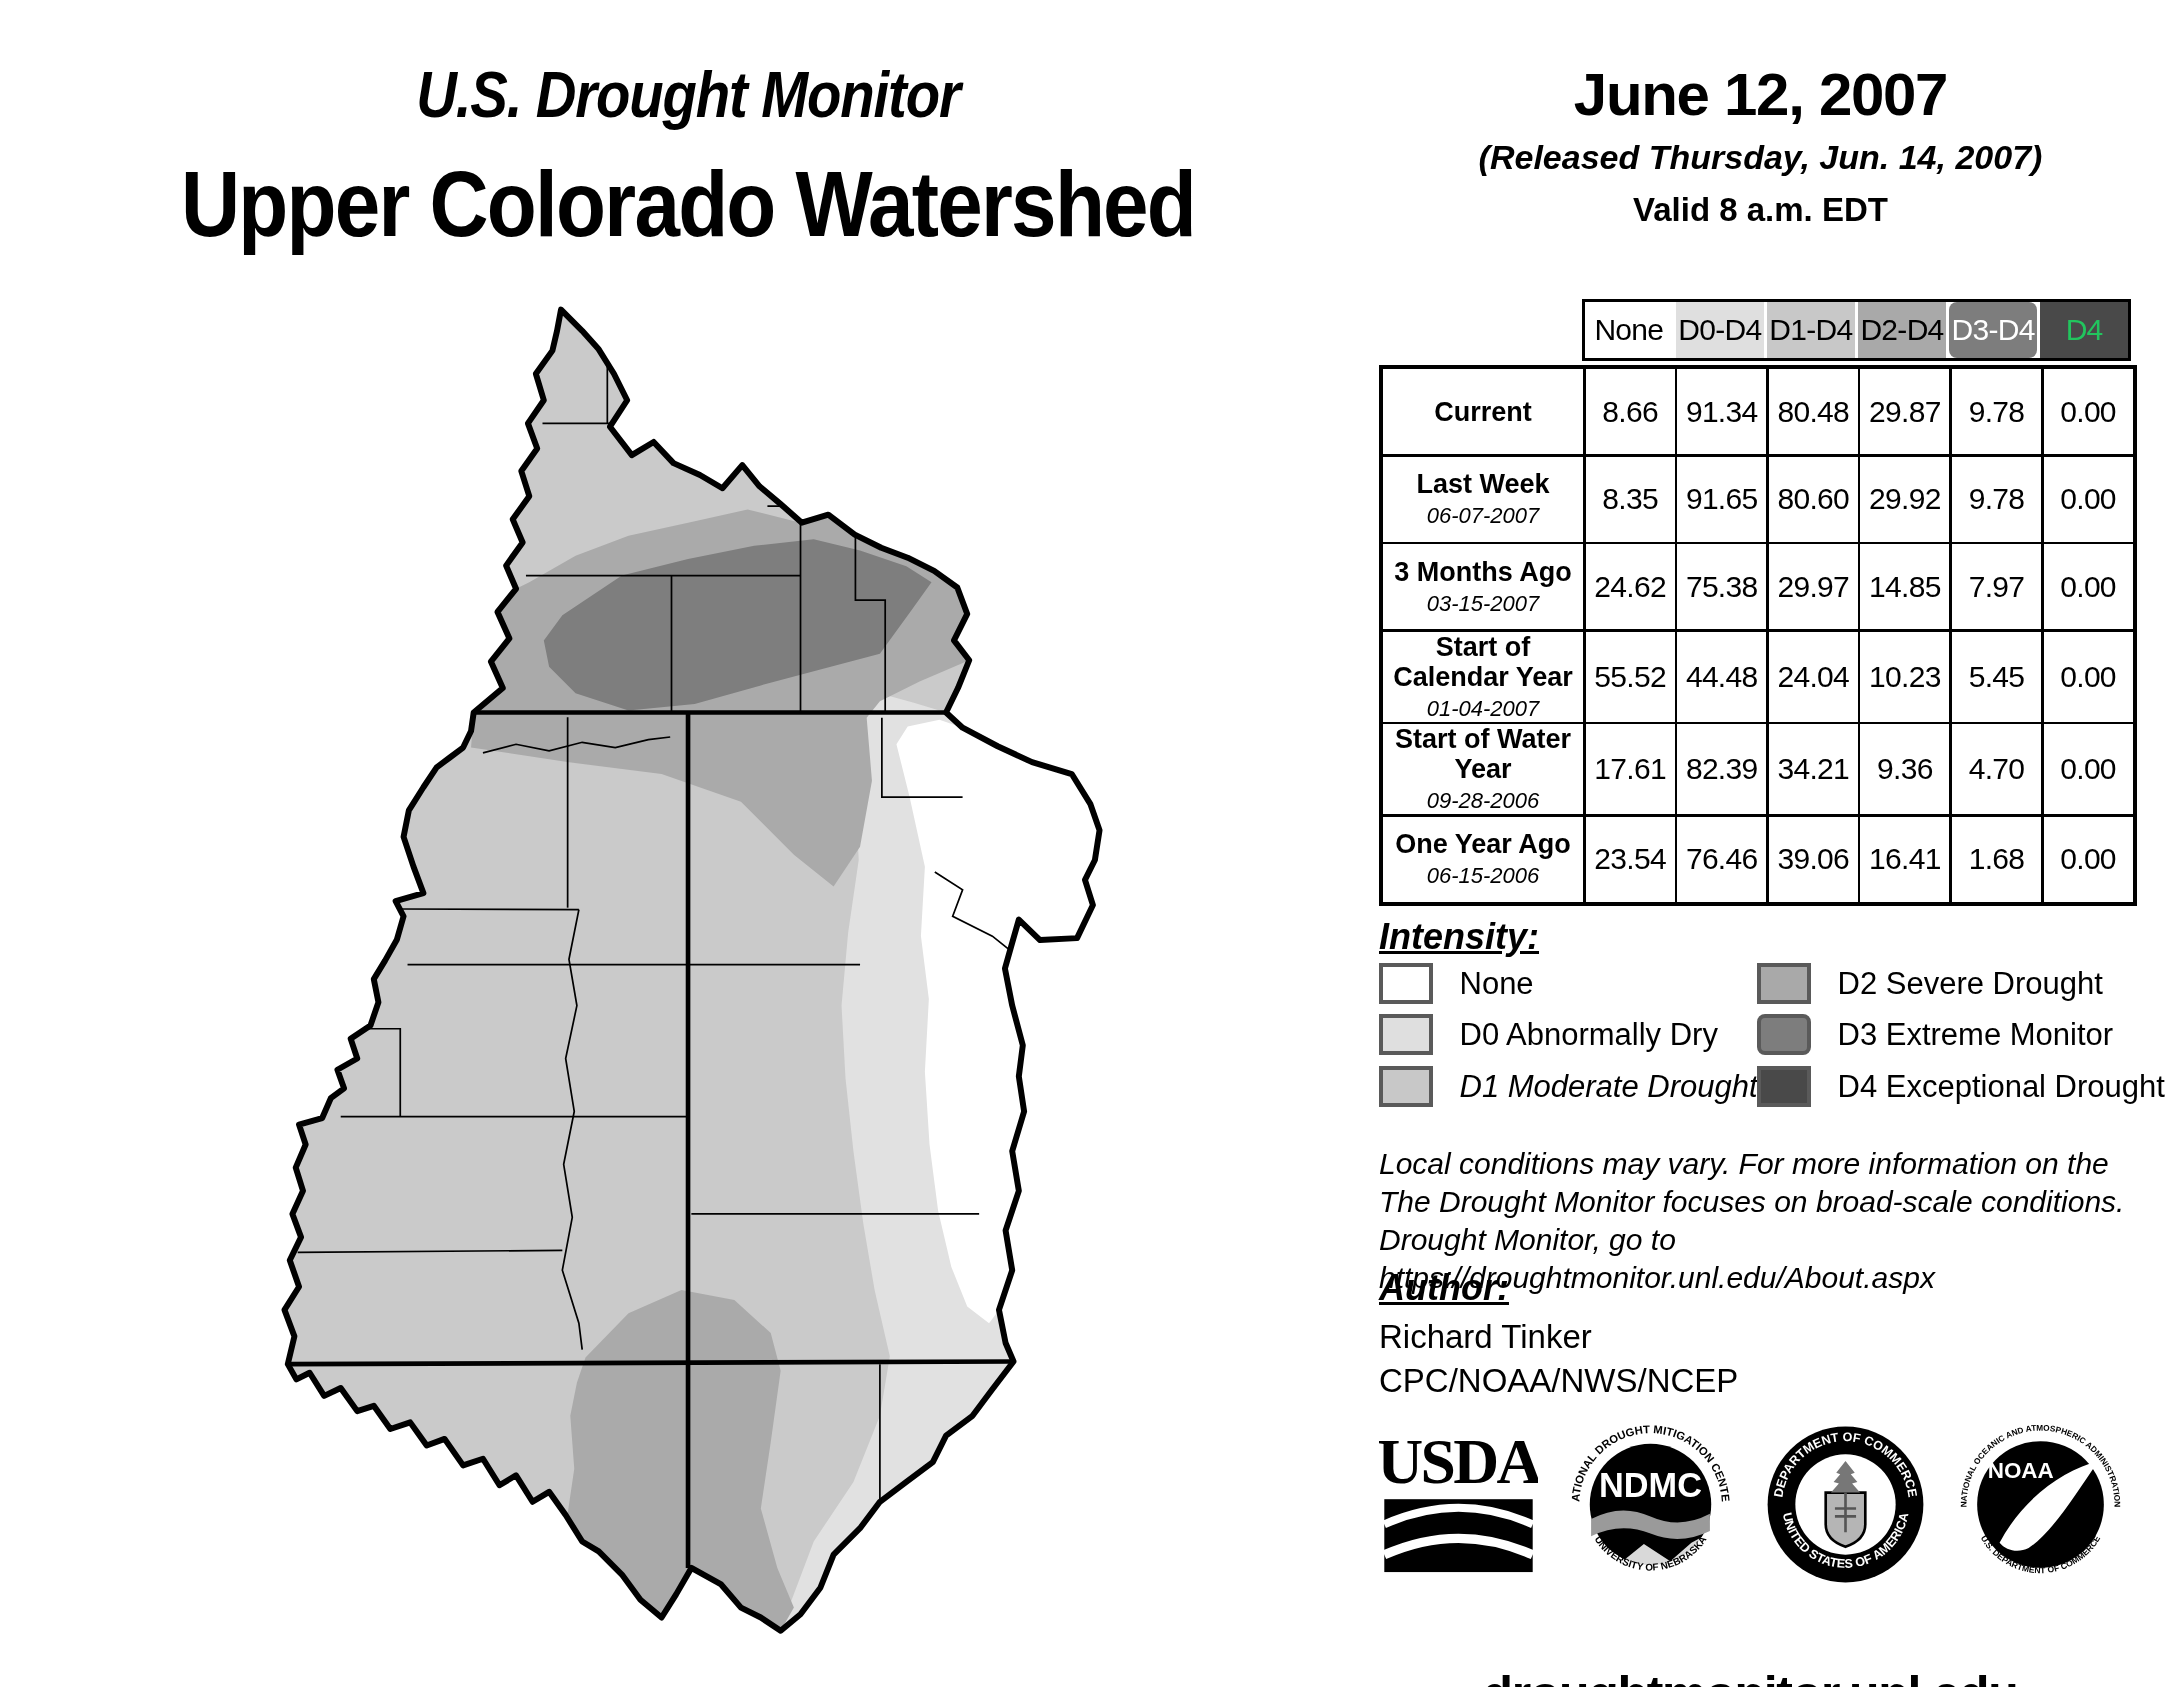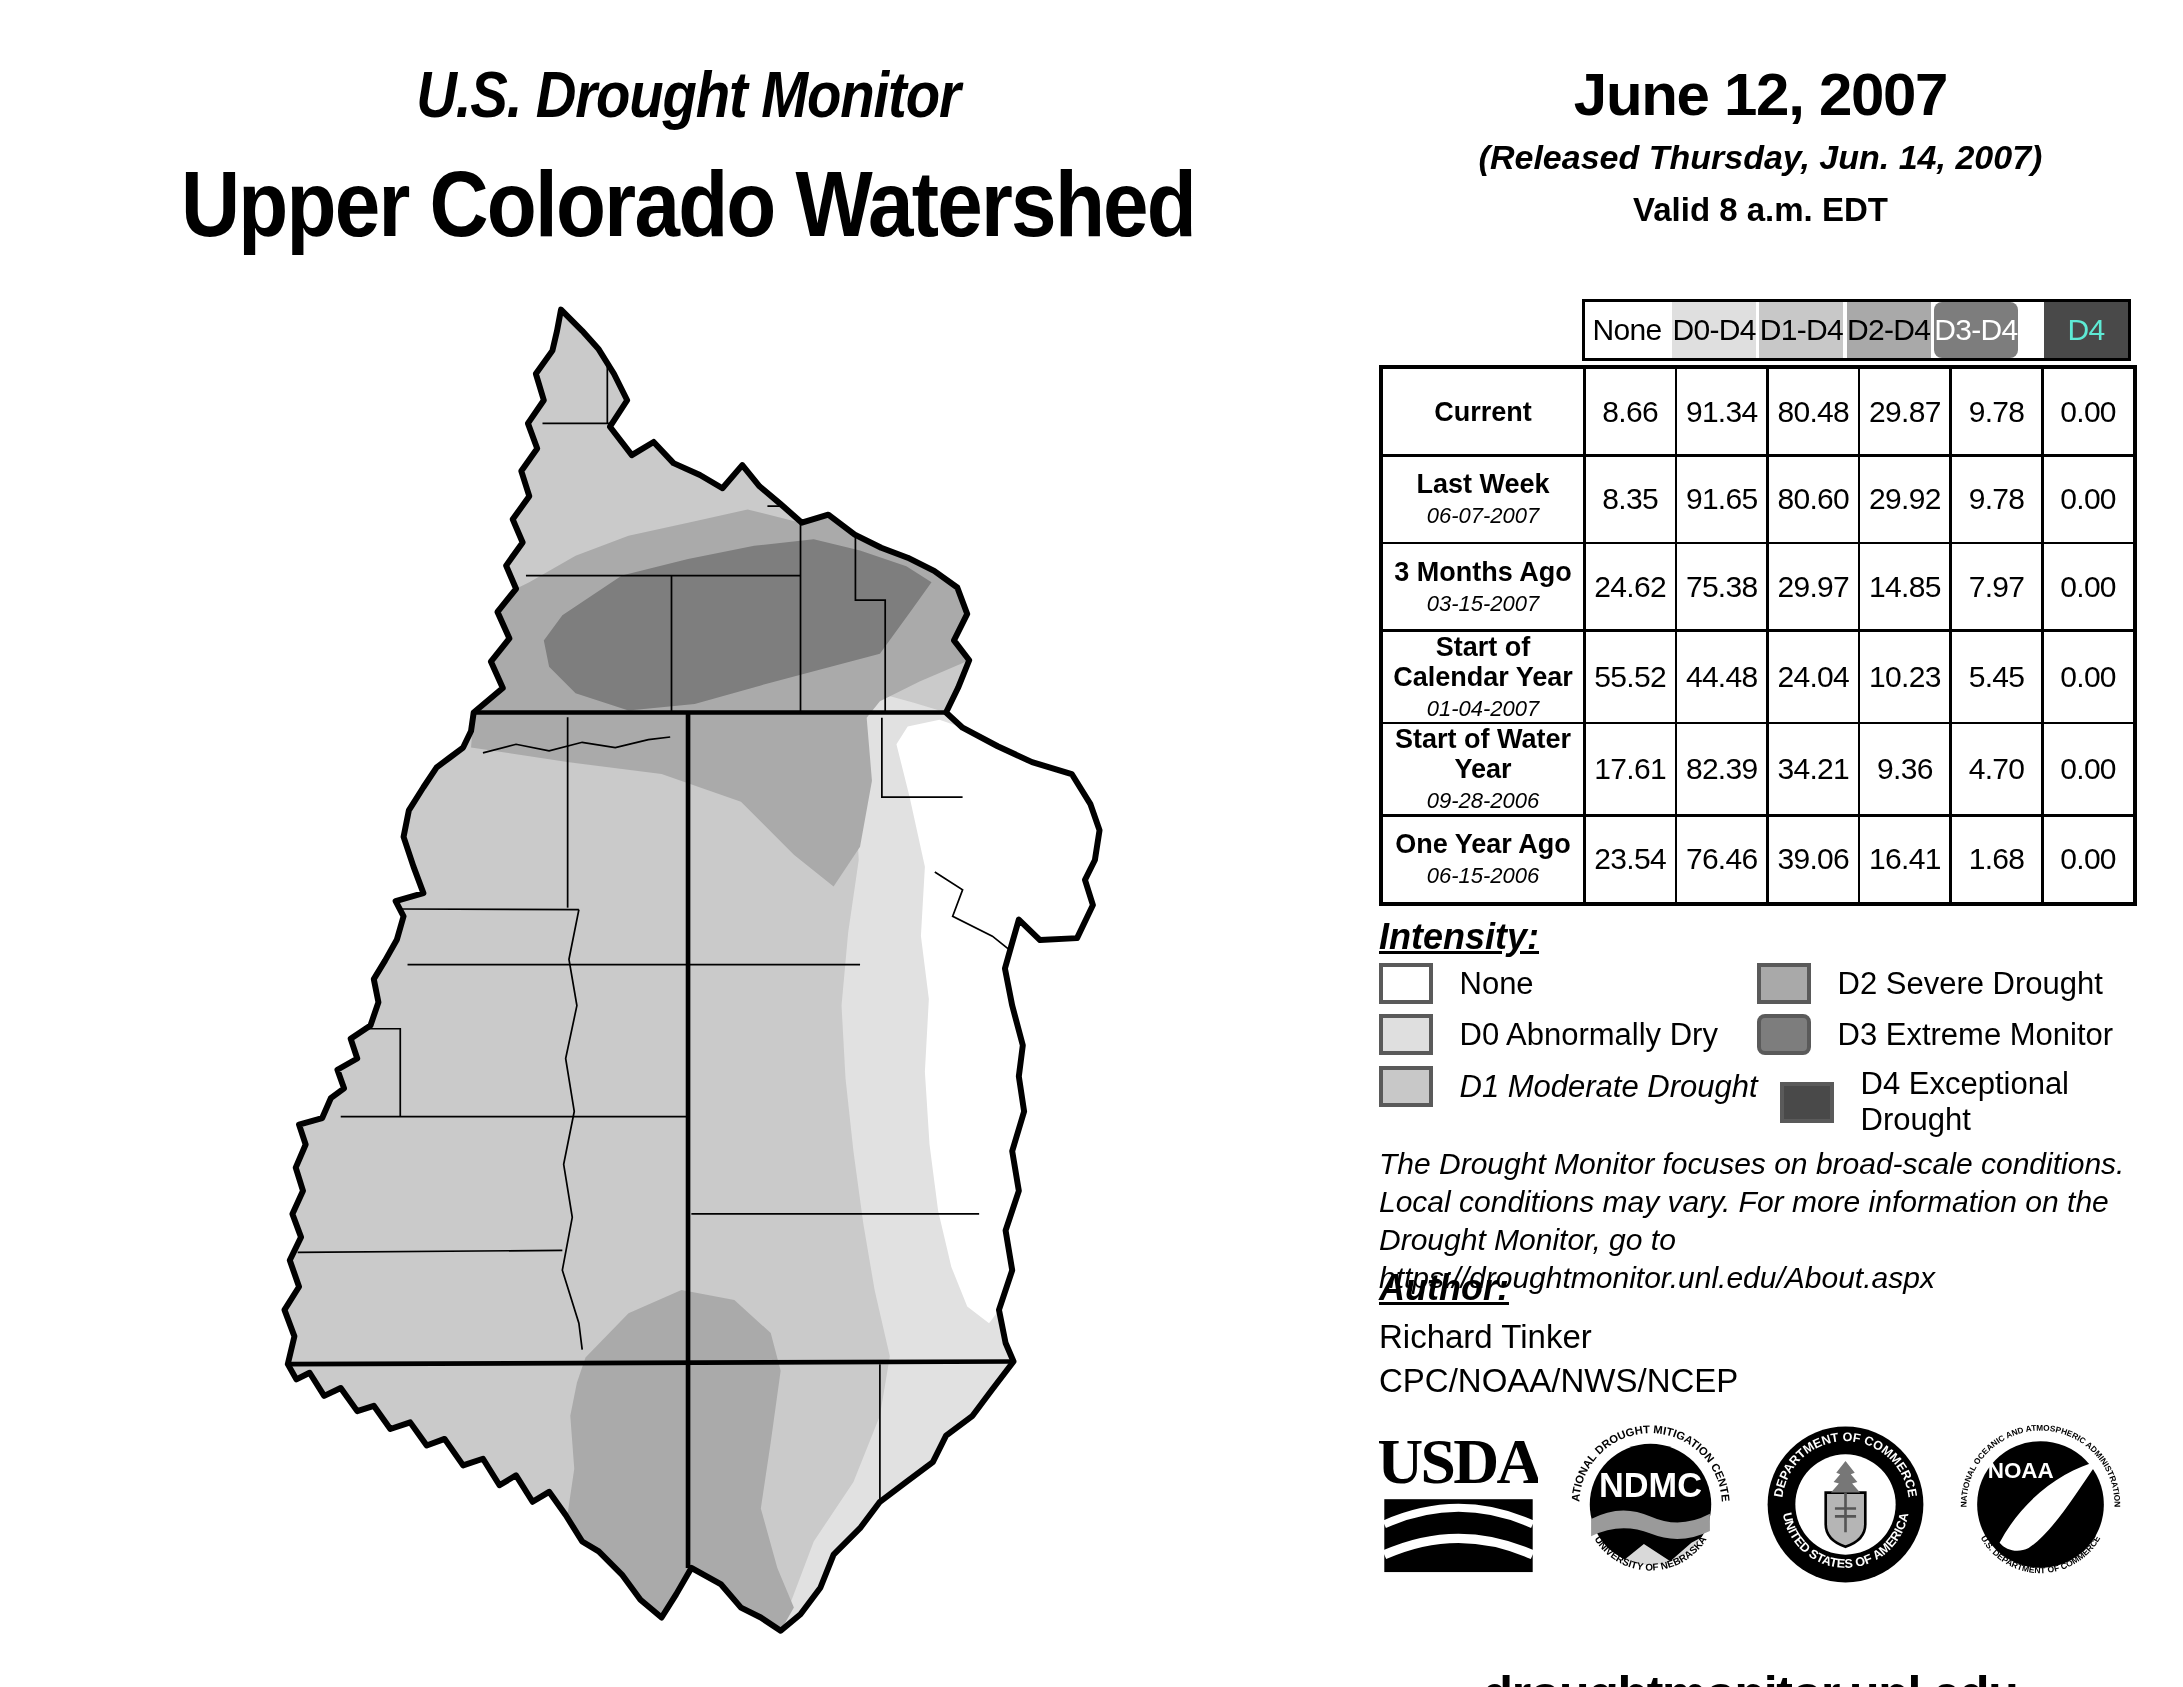--- a/index.html
+++ b/index.html
@@ -19,21 +19,21 @@
   
   .thead{left:1582px;top:299px;width:549px;height:62px;display:flex;gap:3.3px;border:3.3px solid #000;
          box-sizing:border-box;background:#fff;}
   .thead .hcell{flex:1;display:flex;align-items:center;justify-content:center;
                 font-size:30px;letter-spacing:-0.7px;}
   .c-none{background:#ffffff;color:#000;}
   .c-d0{background:#dfdfdf;color:#000;}
   .c-d1{background:#c8c8c8;color:#000;}
   .c-d2{background:#a9a9a9;color:#000;}
   .c-d3{background:#7d7d7d;color:#fff;border-radius:8px;}
-  .c-d4{background:#494949;color:#5eead4;margin-left:23px;}
+  .c-d4{background:#494949;color:#22c55e;}
   .tbody{left:1379px;top:365px;display:grid;grid-template-columns:200px repeat(6,89px);
          grid-auto-rows:minmax(85px,auto);gap:2.6px;background:#000;border:4px solid #000;}
   .tbody .cell{background:#fff;display:flex;flex-direction:column;align-items:center;justify-content:center;}
   .tbody .val{font-size:30px;letter-spacing:-0.7px;}
   .tbody .rlabel{font-size:27px;font-weight:bold;text-align:center;line-height:30px;padding:0 4px;}
   .tbody .rdate{font-size:22px;font-style:italic;margin-top:4px;}
   
   .intensity-label{left:1379px;top:916px;font-size:36px;font-weight:bold;font-style:italic;text-decoration:underline;}
   .leg-item{position:absolute;display:flex;align-items:center;}
   .swatch{width:54px;height:41px;border:4px solid #5a5a5a;box-sizing:border-box;margin-right:26.5px;flex:0 0 auto;}
@@ -283,22 +283,22 @@
   <div class="leg-item" style="left:1757px;top:1014px;">
     <div class="swatch c-d3"></div>
     <div class="leg-text">D3 Extreme Monitor</div>
   </div>
   <div class="leg-item" style="left:1757px;top:1066px;">
     <div class="swatch c-d4"></div>
     <div class="leg-text">D4 Exceptional Drought</div>
   </div>
 
   <div class="abs disclaimer">
+    <div>Local conditions may vary. For more information on the</div>
     <div>The Drought Monitor focuses on broad-scale conditions.</div>
-    <div>Local conditions may vary. For more information on the</div>
     <div>Drought Monitor, go to https://droughtmonitor.unl.edu/About.aspx</div>
   </div>
 
   <div class="abs author-label">Author:</div>
   <div class="abs author-name">Richard Tinker</div>
   <div class="abs author-org">CPC/NOAA/NWS/NCEP</div>
 
   <div class="abs logos">
 
     <svg width="159" height="159" viewBox="0 0 240 240">

